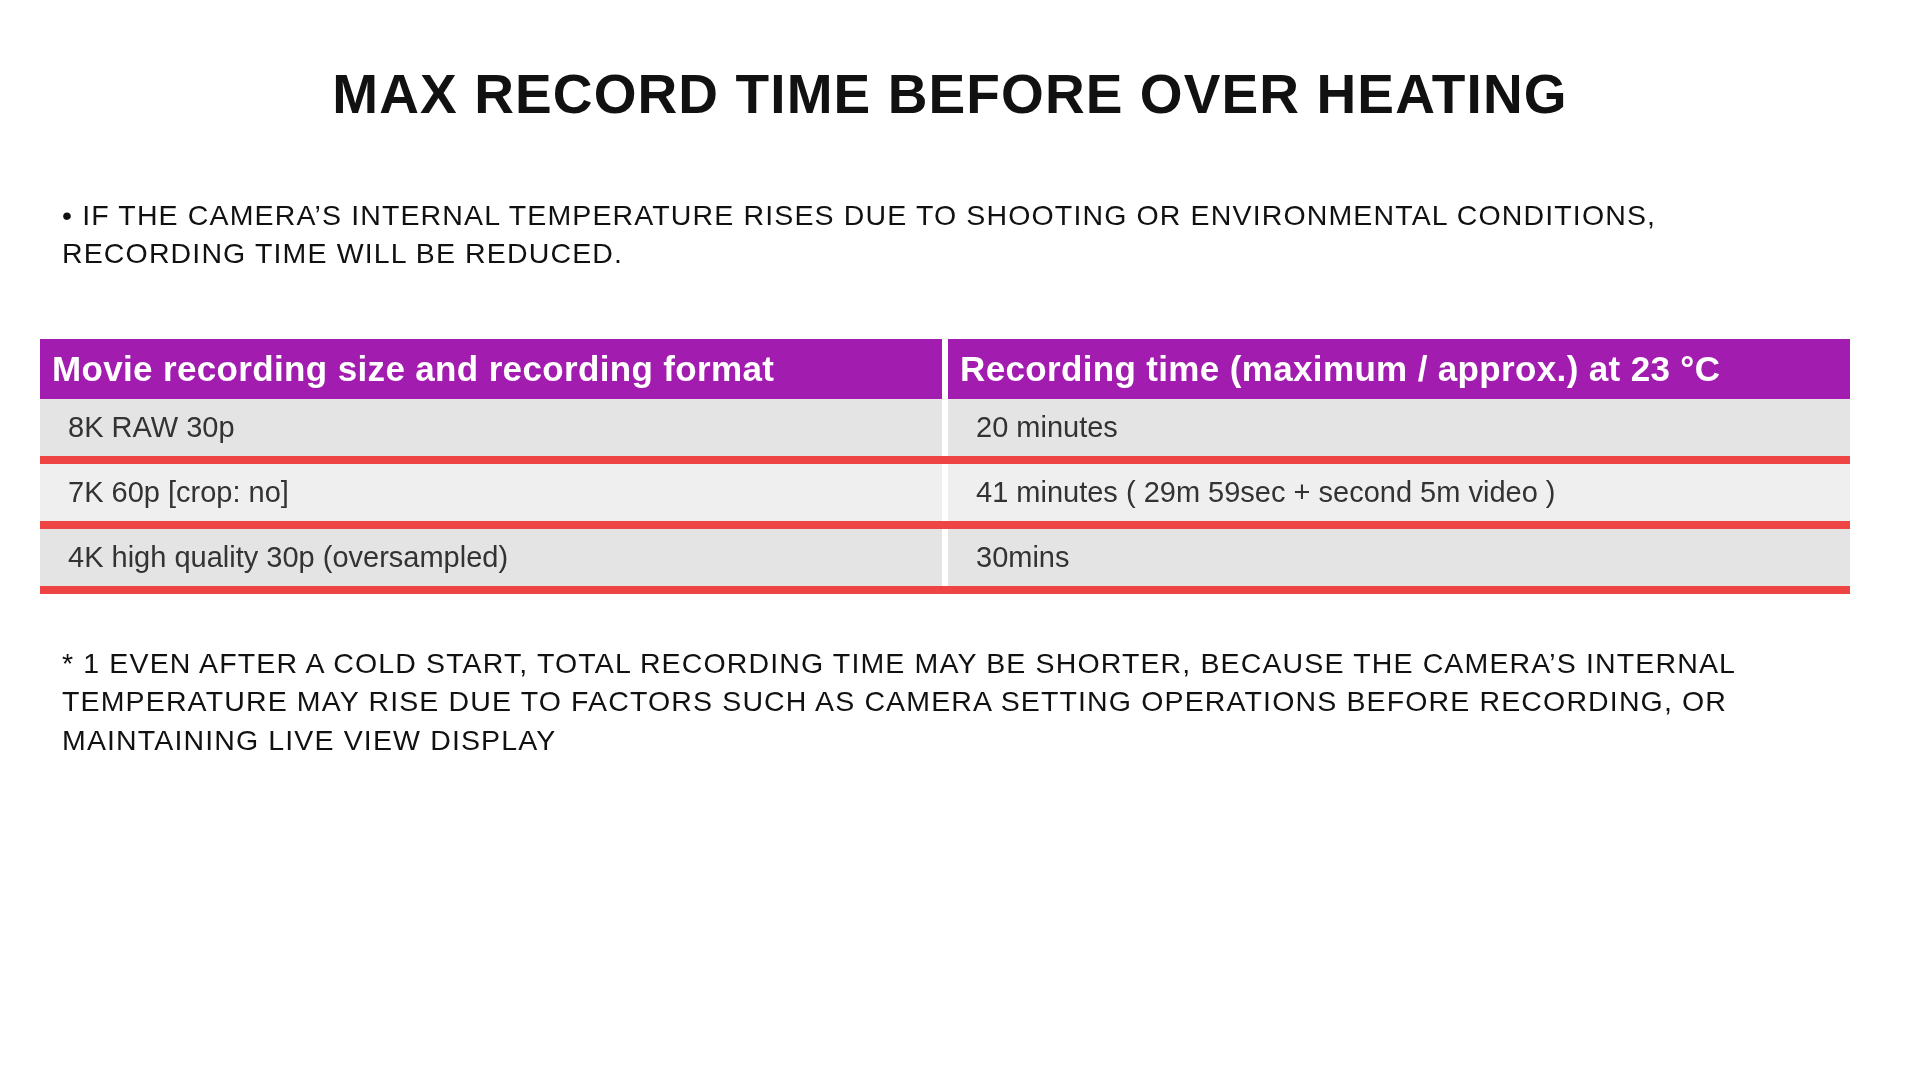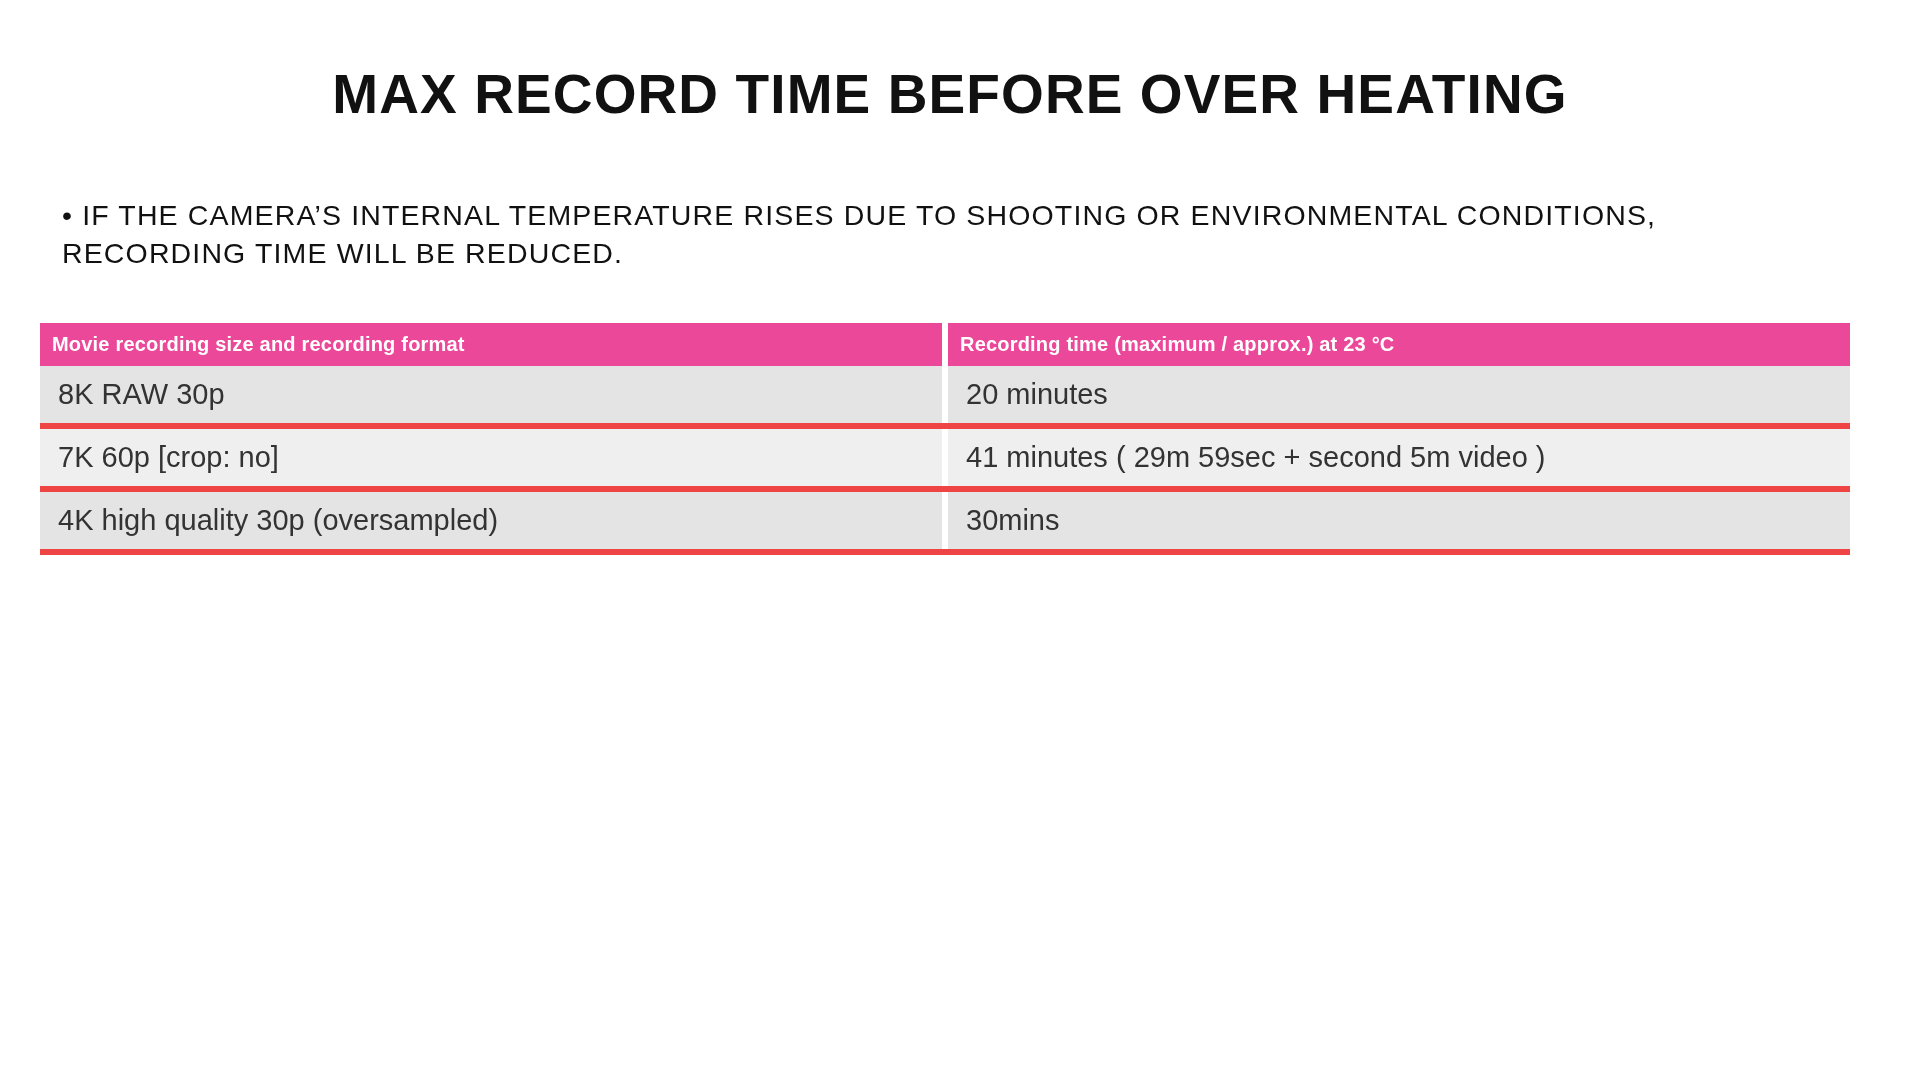--- a/index.html
+++ b/index.html
@@ -28,48 +28,48 @@
 
   
   .intro, .foot {
     font-size: 28.5px;
     font-weight: 500;
     letter-spacing: 0.04em;
     line-height: 1.35;
     margin-left: 22px;
     margin-right: 40px;
   }
-  .intro { margin-bottom: 50px; }
+  .intro { margin-bottom: 66px; }
   .foot  { margin-top: 50px; }
   .intro p, .foot p { margin: 0; }
 
   
   .tbl {
     margin: 0 10px 0 0;
   }
   .tbl table {
     width: 100%;
     border-collapse: collapse;
     font-size: 29px;
     font-weight: 400;
     color: #333;
   }
   .tbl thead th {
-    background: #ec4899;
+    background: #a21caf;
     color: #fff;
     text-align: left;
     font-weight: 600;
     padding: 10px 12px 10px 12px;
-    font-size: 20px;
+    font-size: 35px;
     letter-spacing: 0.01em;
   }
   .tbl tbody td {
-    padding: 12px 18px;
+    padding: 12px 28px;
     background: #e4e4e4;
-    border-bottom: 6px solid #ef4444;
+    border-bottom: 8px solid #ef4444;
   }
   .tbl tbody tr:nth-child(even) td {
     background: #efefef;
   }
   .tbl th:first-child, .tbl td:first-child { width: 50%; }
   .tbl th+th, .tbl td+td { border-left: 6px solid #fff; }
 
   
 </style>
 </head>
@@ -100,13 +100,14 @@
       </tr>
       <tr>
         <td>4K high quality 30p (oversampled)</td>
         <td>30mins</td>
       </tr>
     </tbody>
   </table>
 </div>
 
 <div class="foot">
+  <p>* 1 EVEN AFTER A COLD START, TOTAL RECORDING TIME MAY BE SHORTER, BECAUSE THE CAMERA’S INTERNAL TEMPERATURE MAY RISE DUE TO FACTORS SUCH AS CAMERA SETTING OPERATIONS BEFORE RECORDING, OR MAINTAINING LIVE VIEW DISPLAY</p>
 </div>
 
 </body></html>

